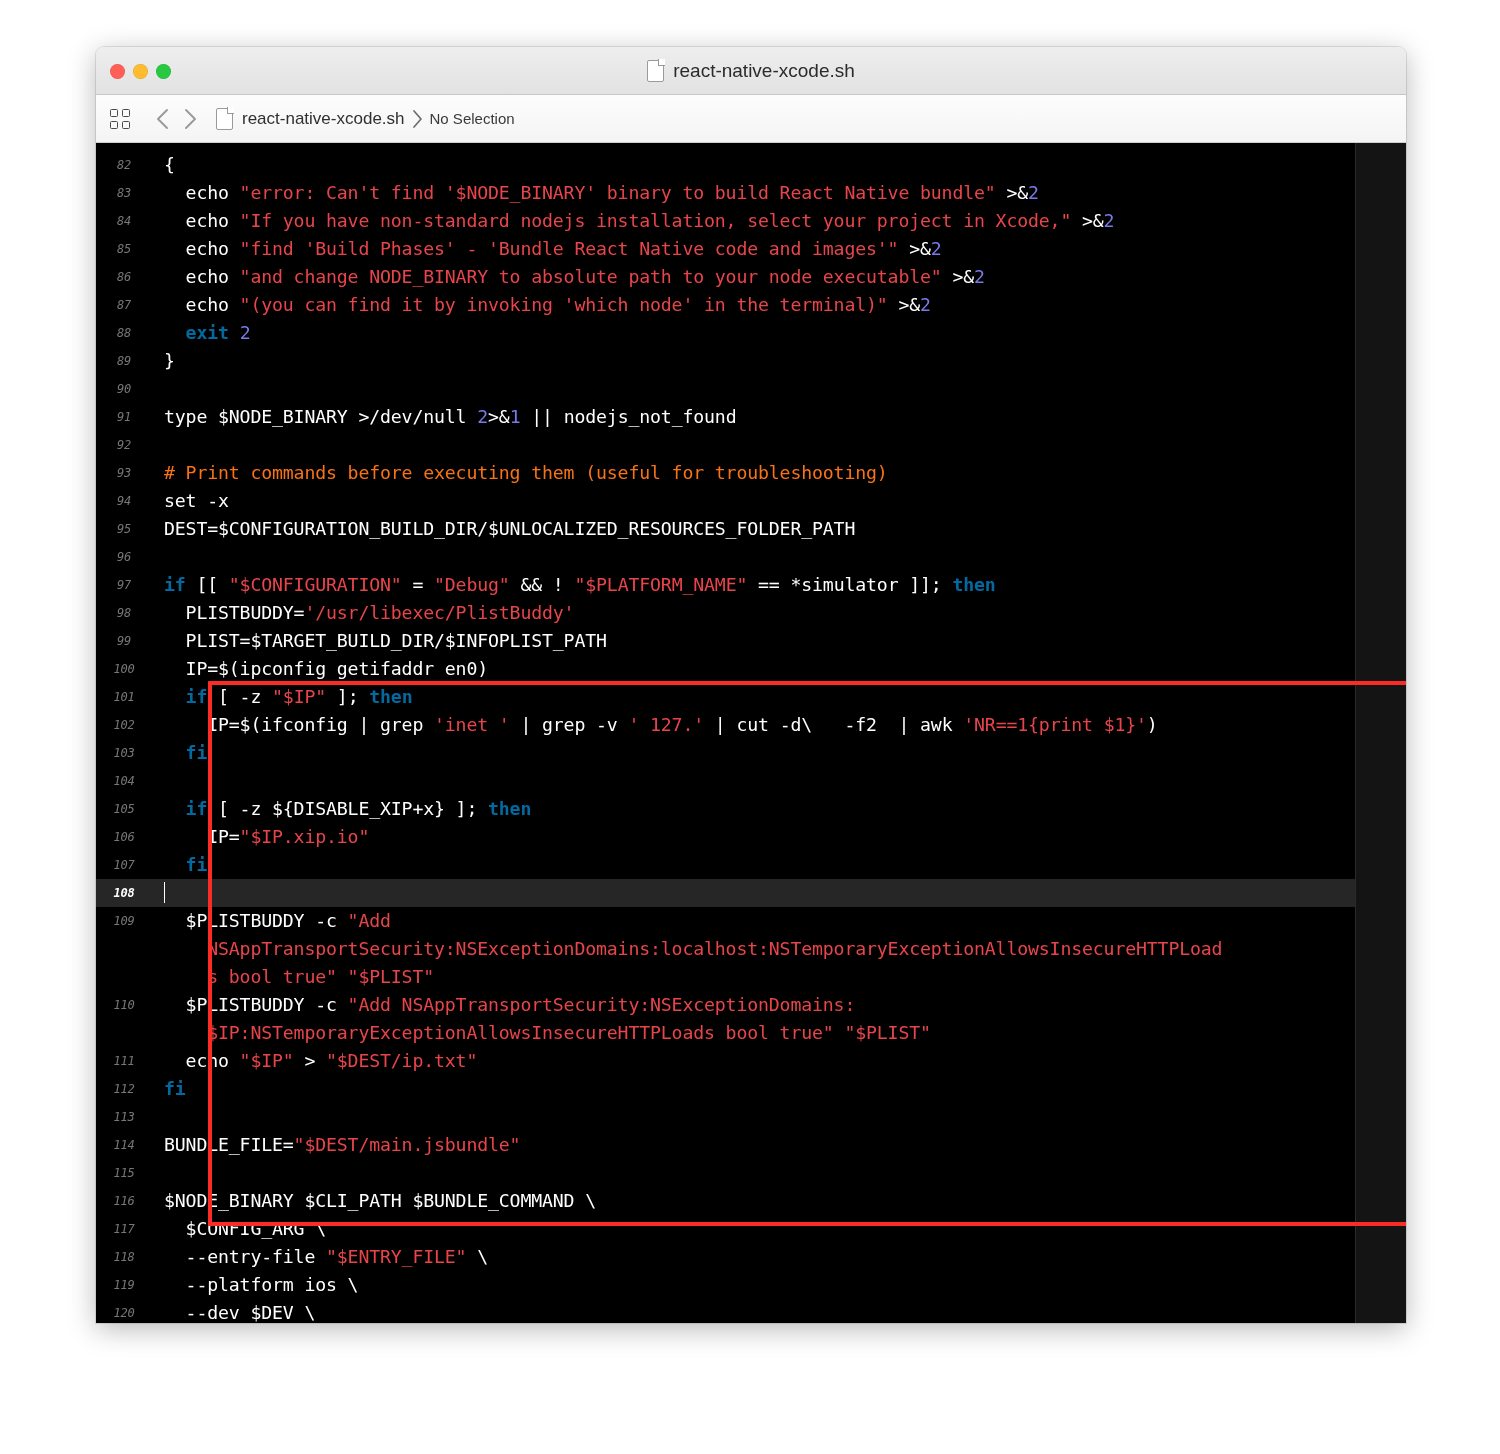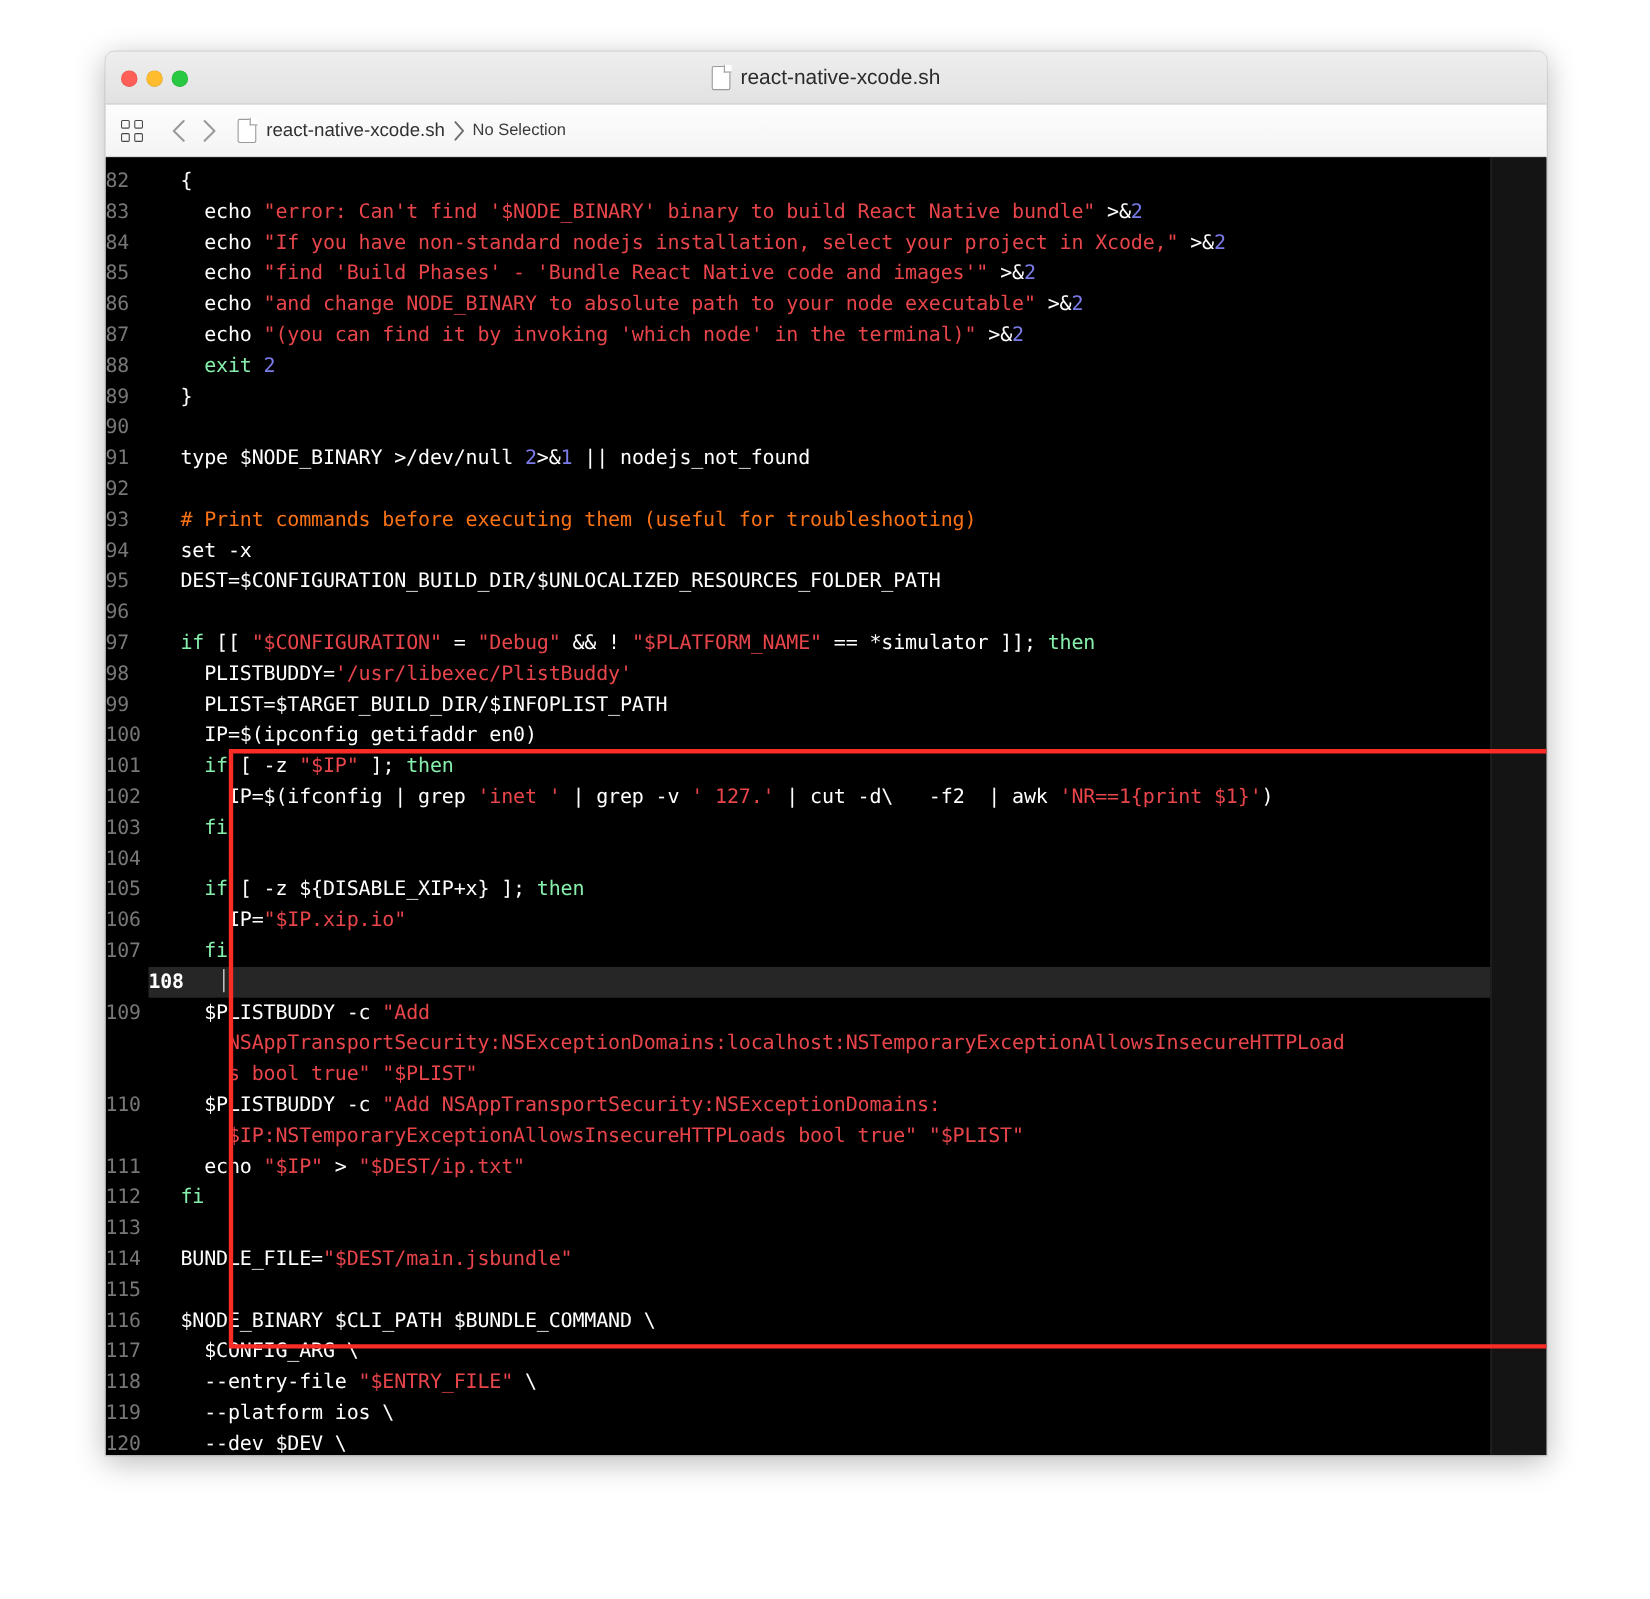--- a/index.html
+++ b/index.html
@@ -124,37 +124,38 @@
     top: -20px;               
     width: 100%;
     font-family: "DejaVu Sans Mono", "Liberation Mono", monospace;
     font-size: 18.2px;
     line-height: 28px;
     white-space: pre;
     color: #ffffff;
     letter-spacing: -0.15px;
   }
   .ln-row { position: relative; height: 28px; display: flex; }
-  .ln-row.active { background: #262626; margin-left: 39px; }
+  .ln-row.active { background: #262626; }
   .ln {
     flex: none;
     width: 68px;
-    text-align: left;
+    text-align: center;
     padding-right: 12px;
     color: #777777;
-    font-size: 18px;
+    font-size: 12px;
     line-height: 28px;
     user-select: none;
+    font-style: italic;
   }
   .ln-row.active .ln { color: #ffffff; font-weight: bold; }
   .src { flex: 1; min-width: 0; overflow: hidden; }
   .wrap-row .ln { color: transparent; }
 
   
-  .t-kw   { color: #86efac; }          
+  .t-kw   { color: #0369a1; font-weight: bold; }          
   .t-str  { color: #e8454b; }          
   .t-cmt  { color: #f97316; }          
   .t-num  { color: #7a7ae8; }          
   .t-pln  { color: #ffffff; }
 
   .cursor {
     display: inline-block;
     width: 2px; height: 21px;
     background: #ffffff;
     vertical-align: -4px;

